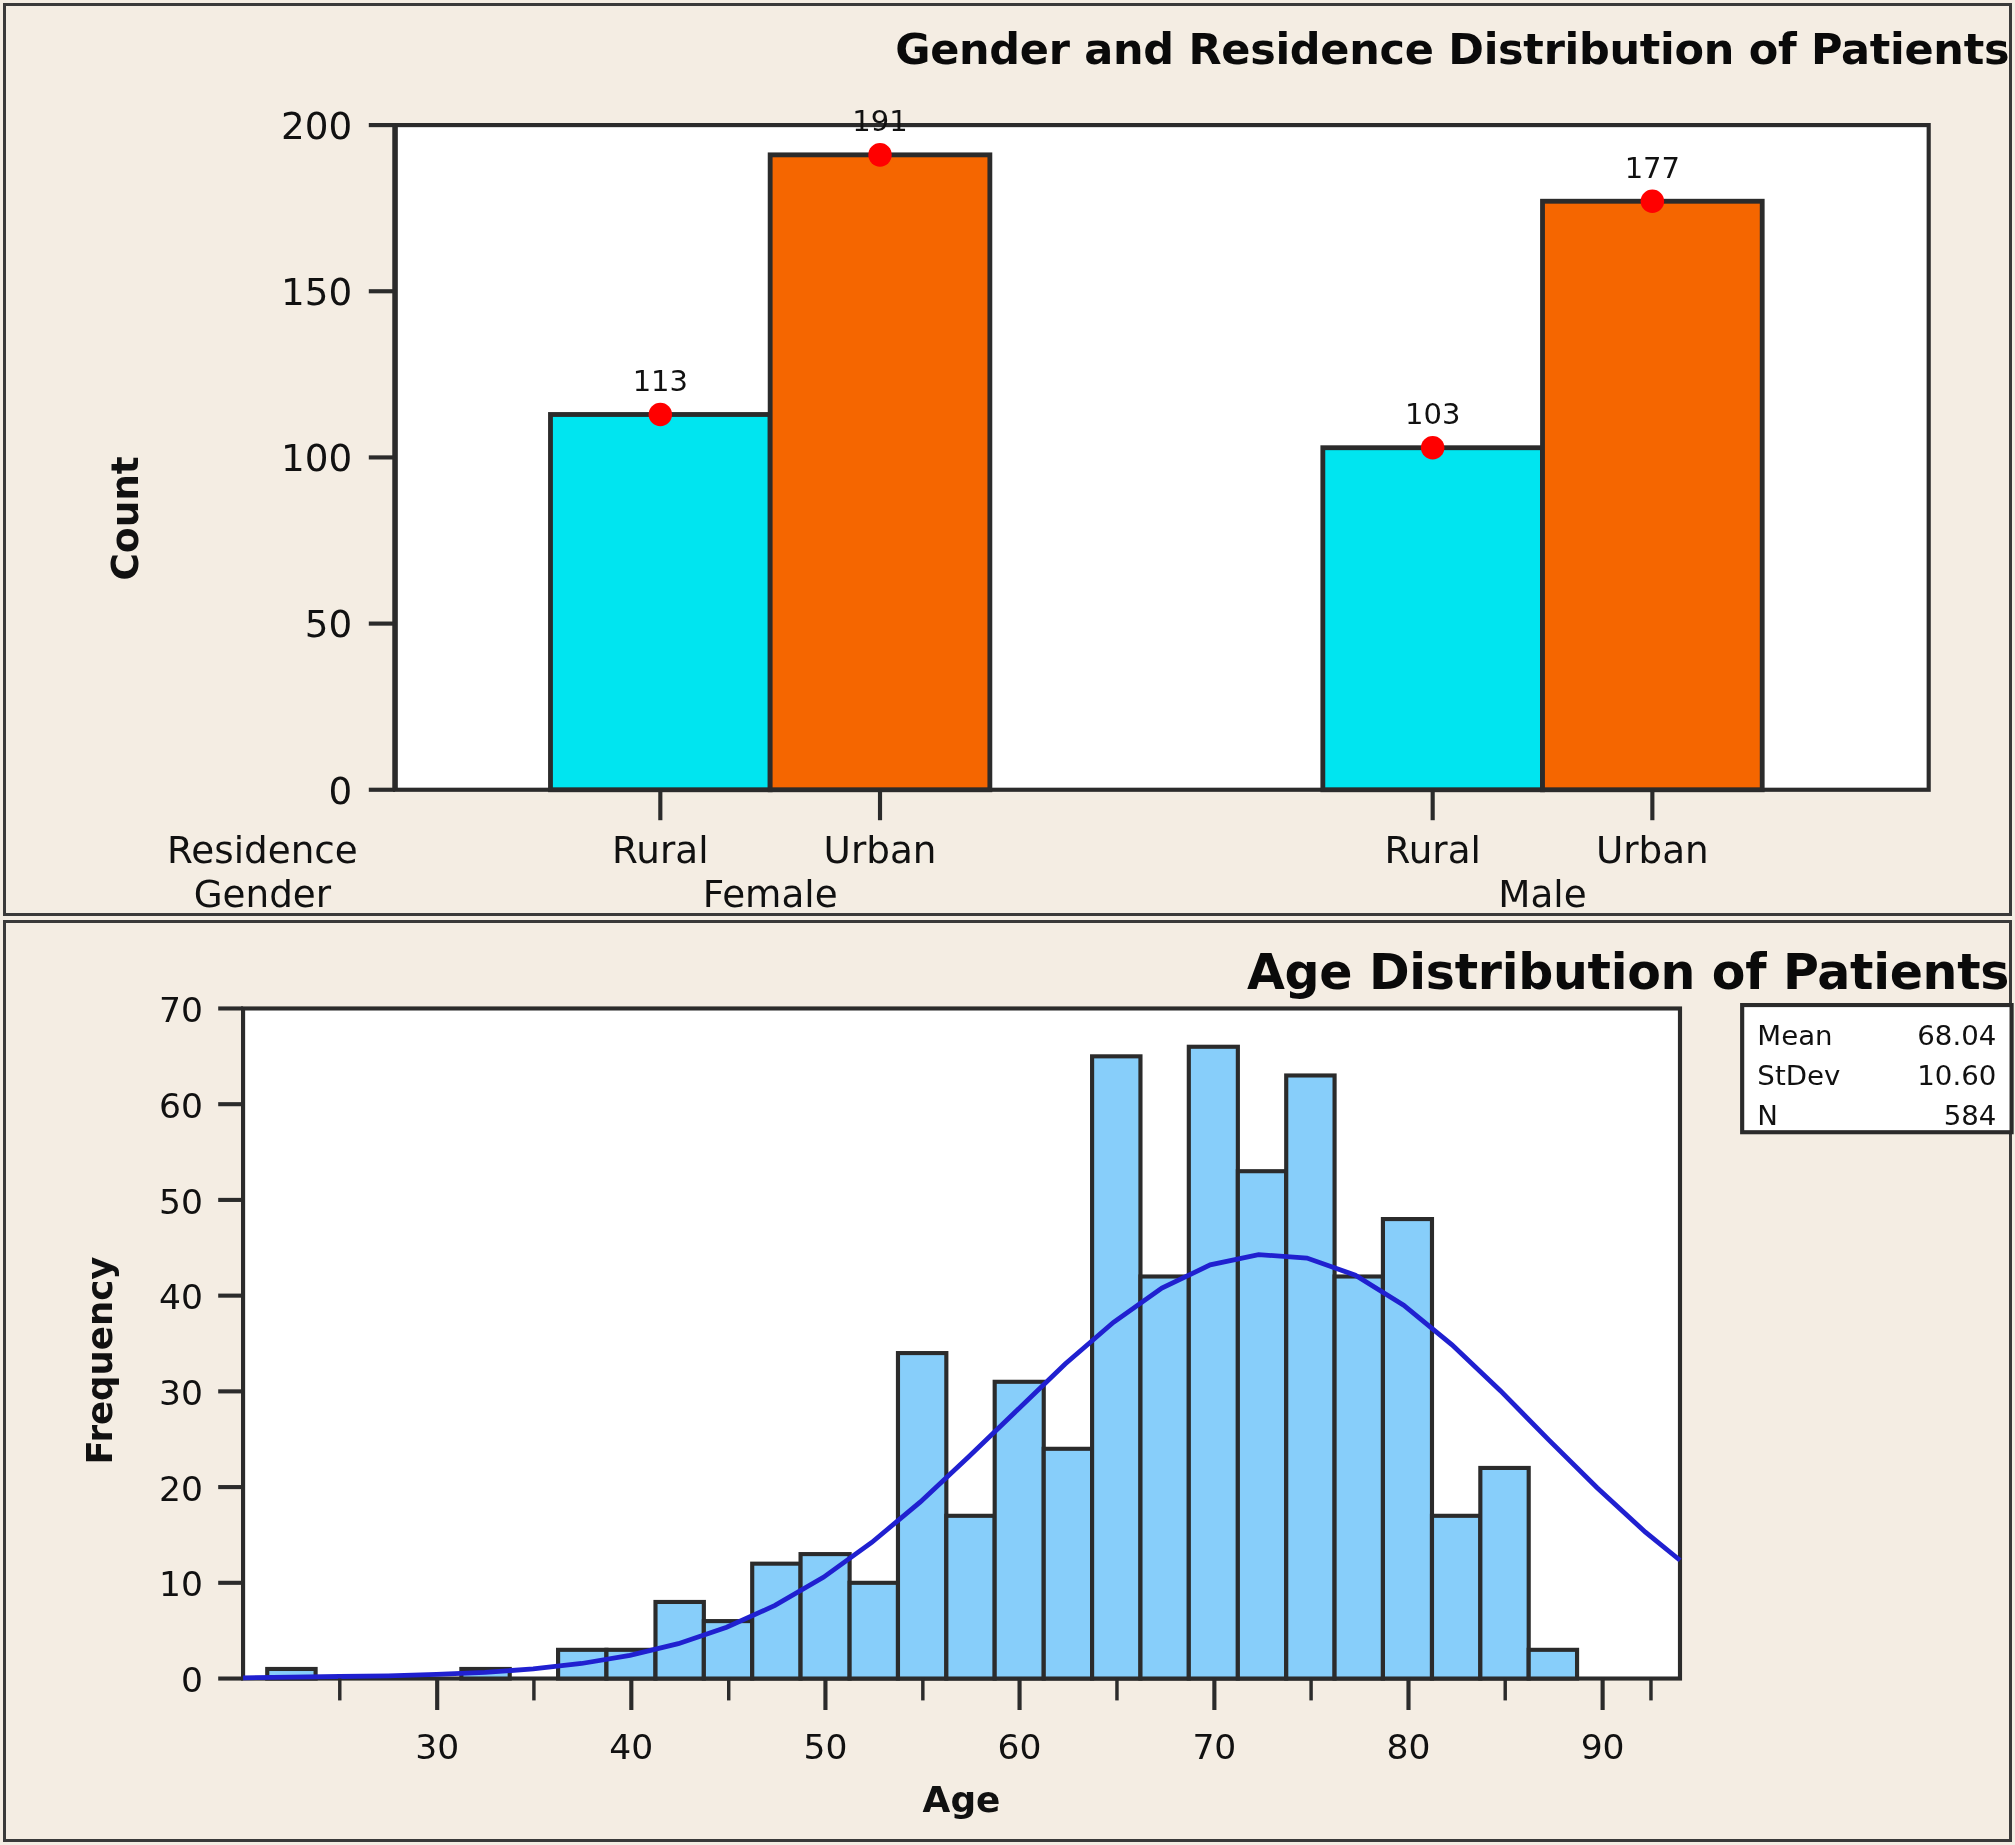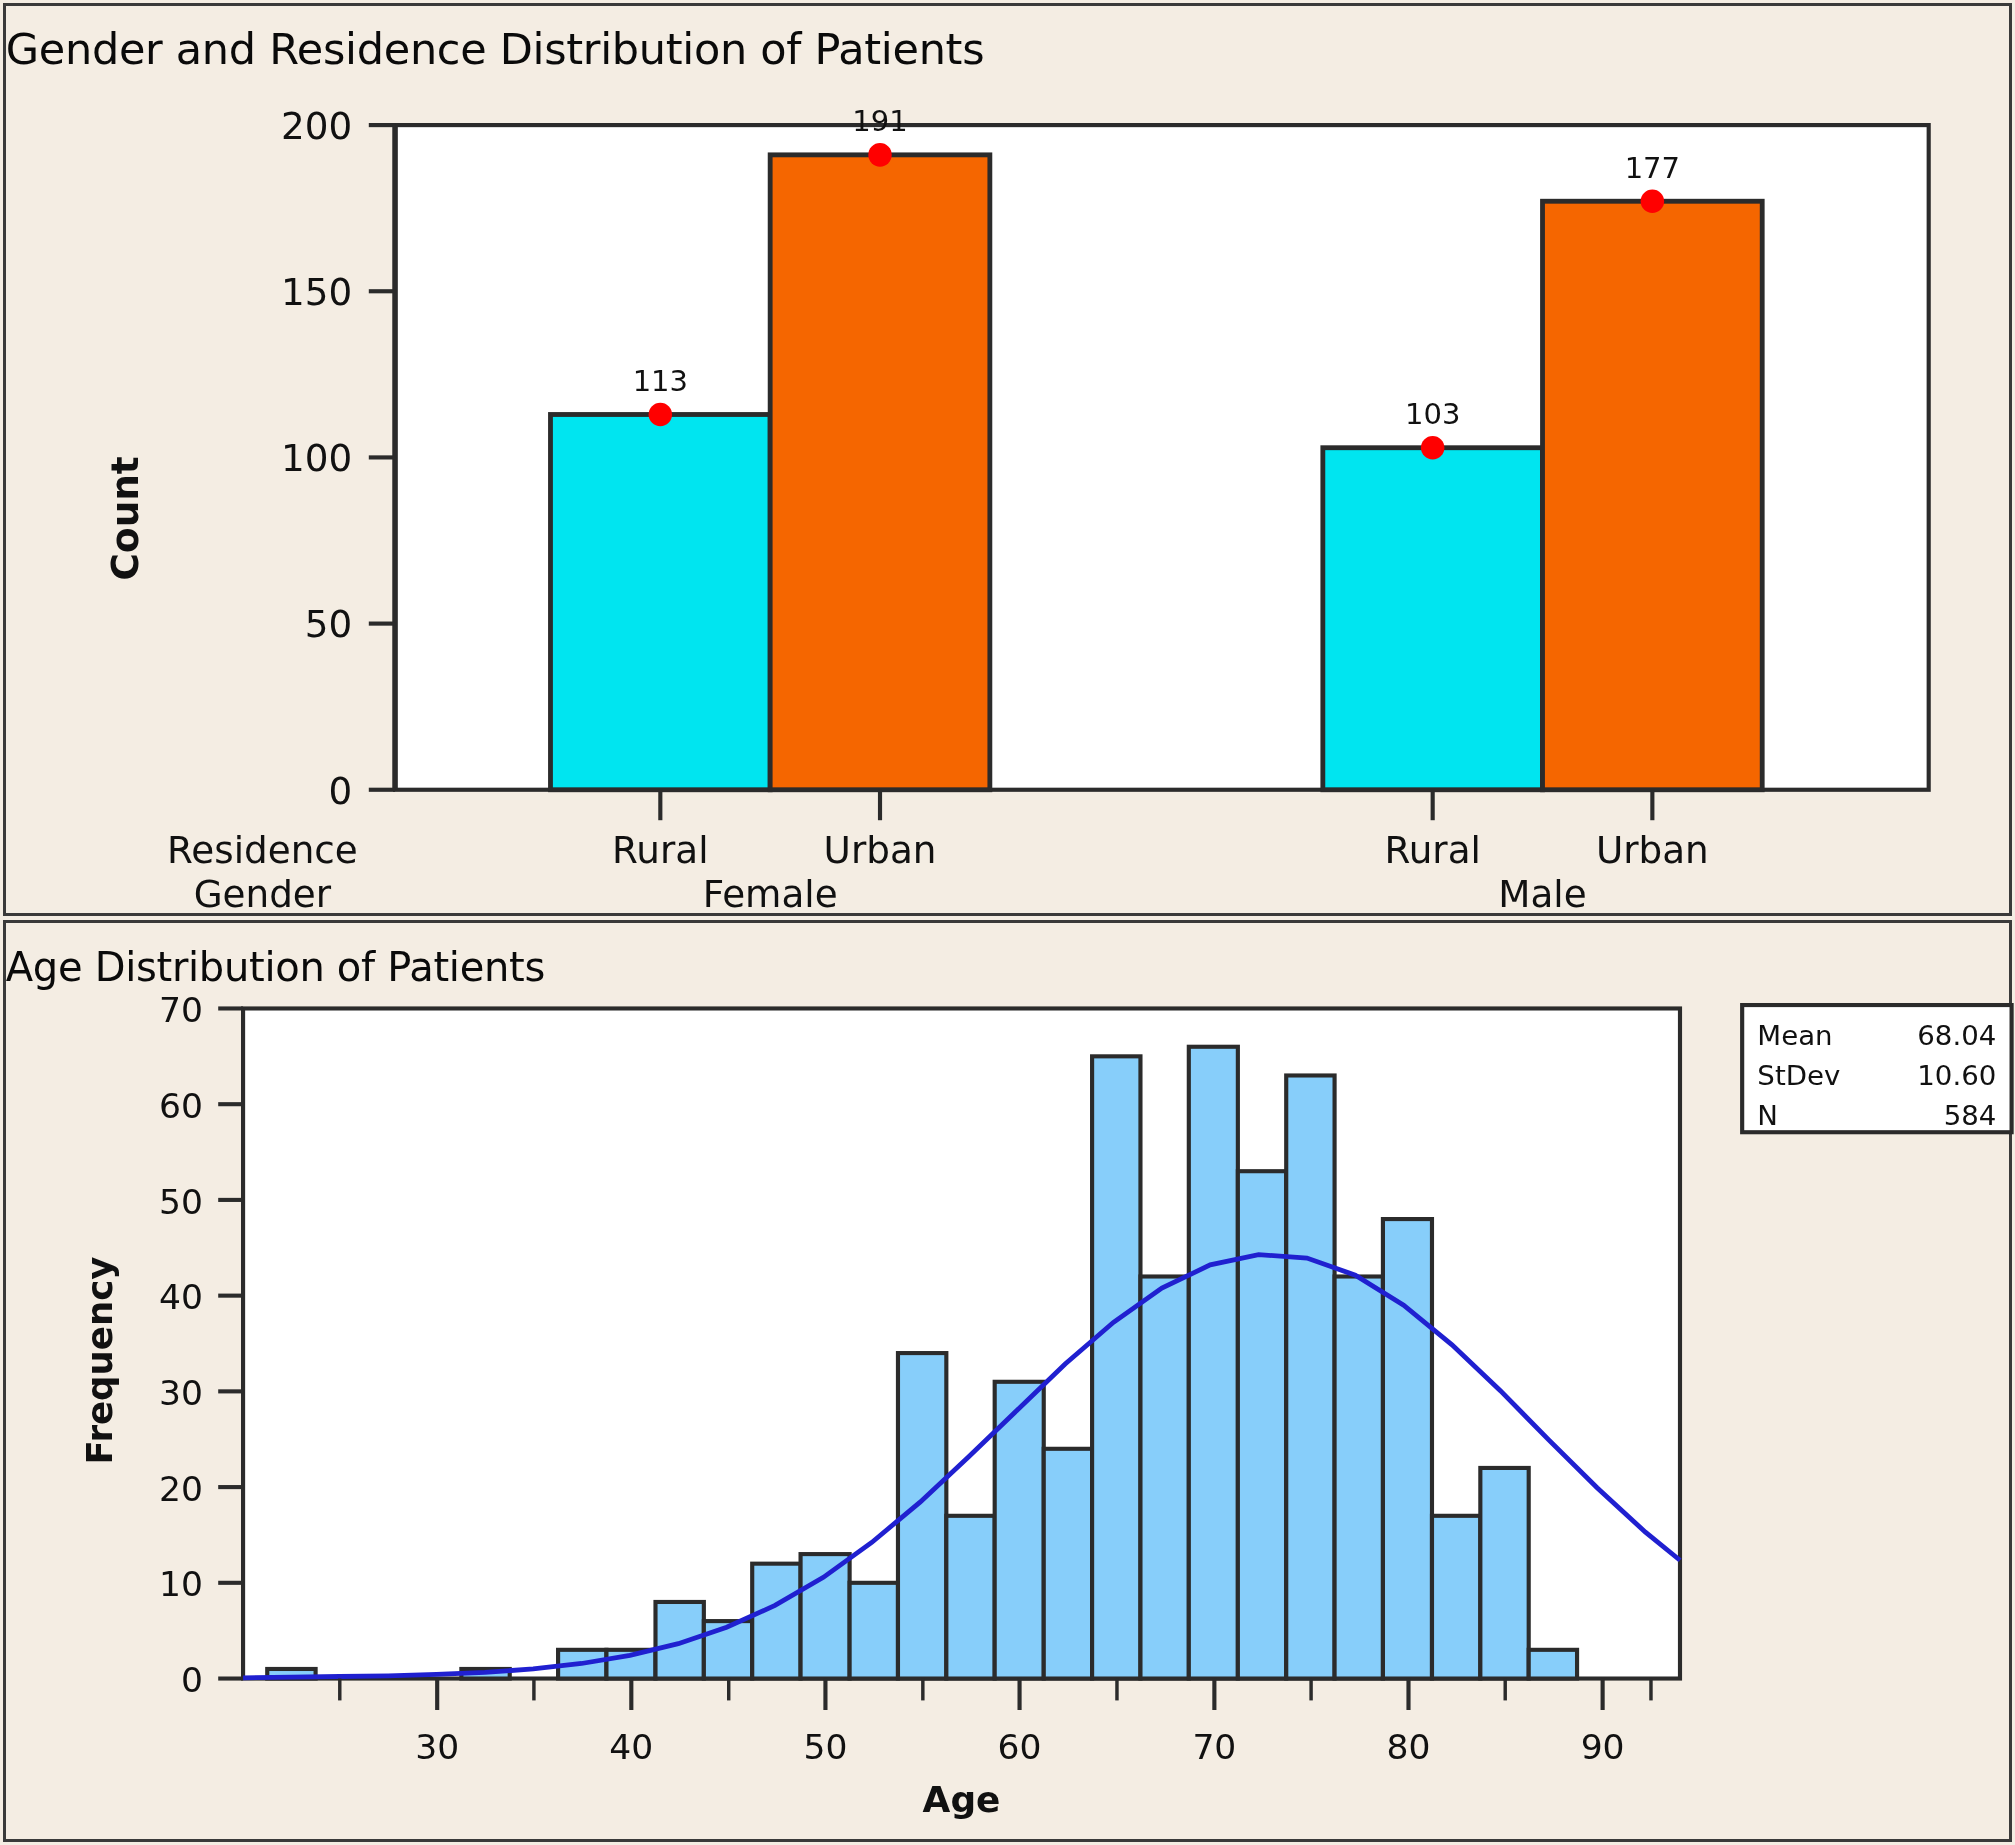--- a/index.html
+++ b/index.html
@@ -32,28 +32,28 @@
   .panel-top {
     height: 913px;
     margin: 2.8px 2.8px 0 2.8px;
   }
   .panel-bottom {
     flex: 1;
     margin: 4.2px 2.8px 2.8px 2.8px;
   }
 
   .chart-title {
-    text-align: left;
+    text-align: right;
     font-family: "DejaVu Sans", sans-serif;
-    font-weight: normal;
+    font-weight: bold;
     color: #0a0a0a;
     letter-spacing: -0.3px;
   }
   .title-top { font-size: 43px; padding-top: 18px; }
-  .title-bottom { font-size: 40px; padding-top: 21px; }
+  .title-bottom { font-size: 49px; padding-top: 21px; }
 
   
   .plot-host { position: absolute; left: 16px; top: 0; width: 100%; height: 100%; }
 
   svg text {
     font-family: "DejaVu Sans", sans-serif;
     fill: #111111;
   }
   .tick-lbl { font-size: 54px; }
   .tick-lbl-sm { font-size: 50px; }

